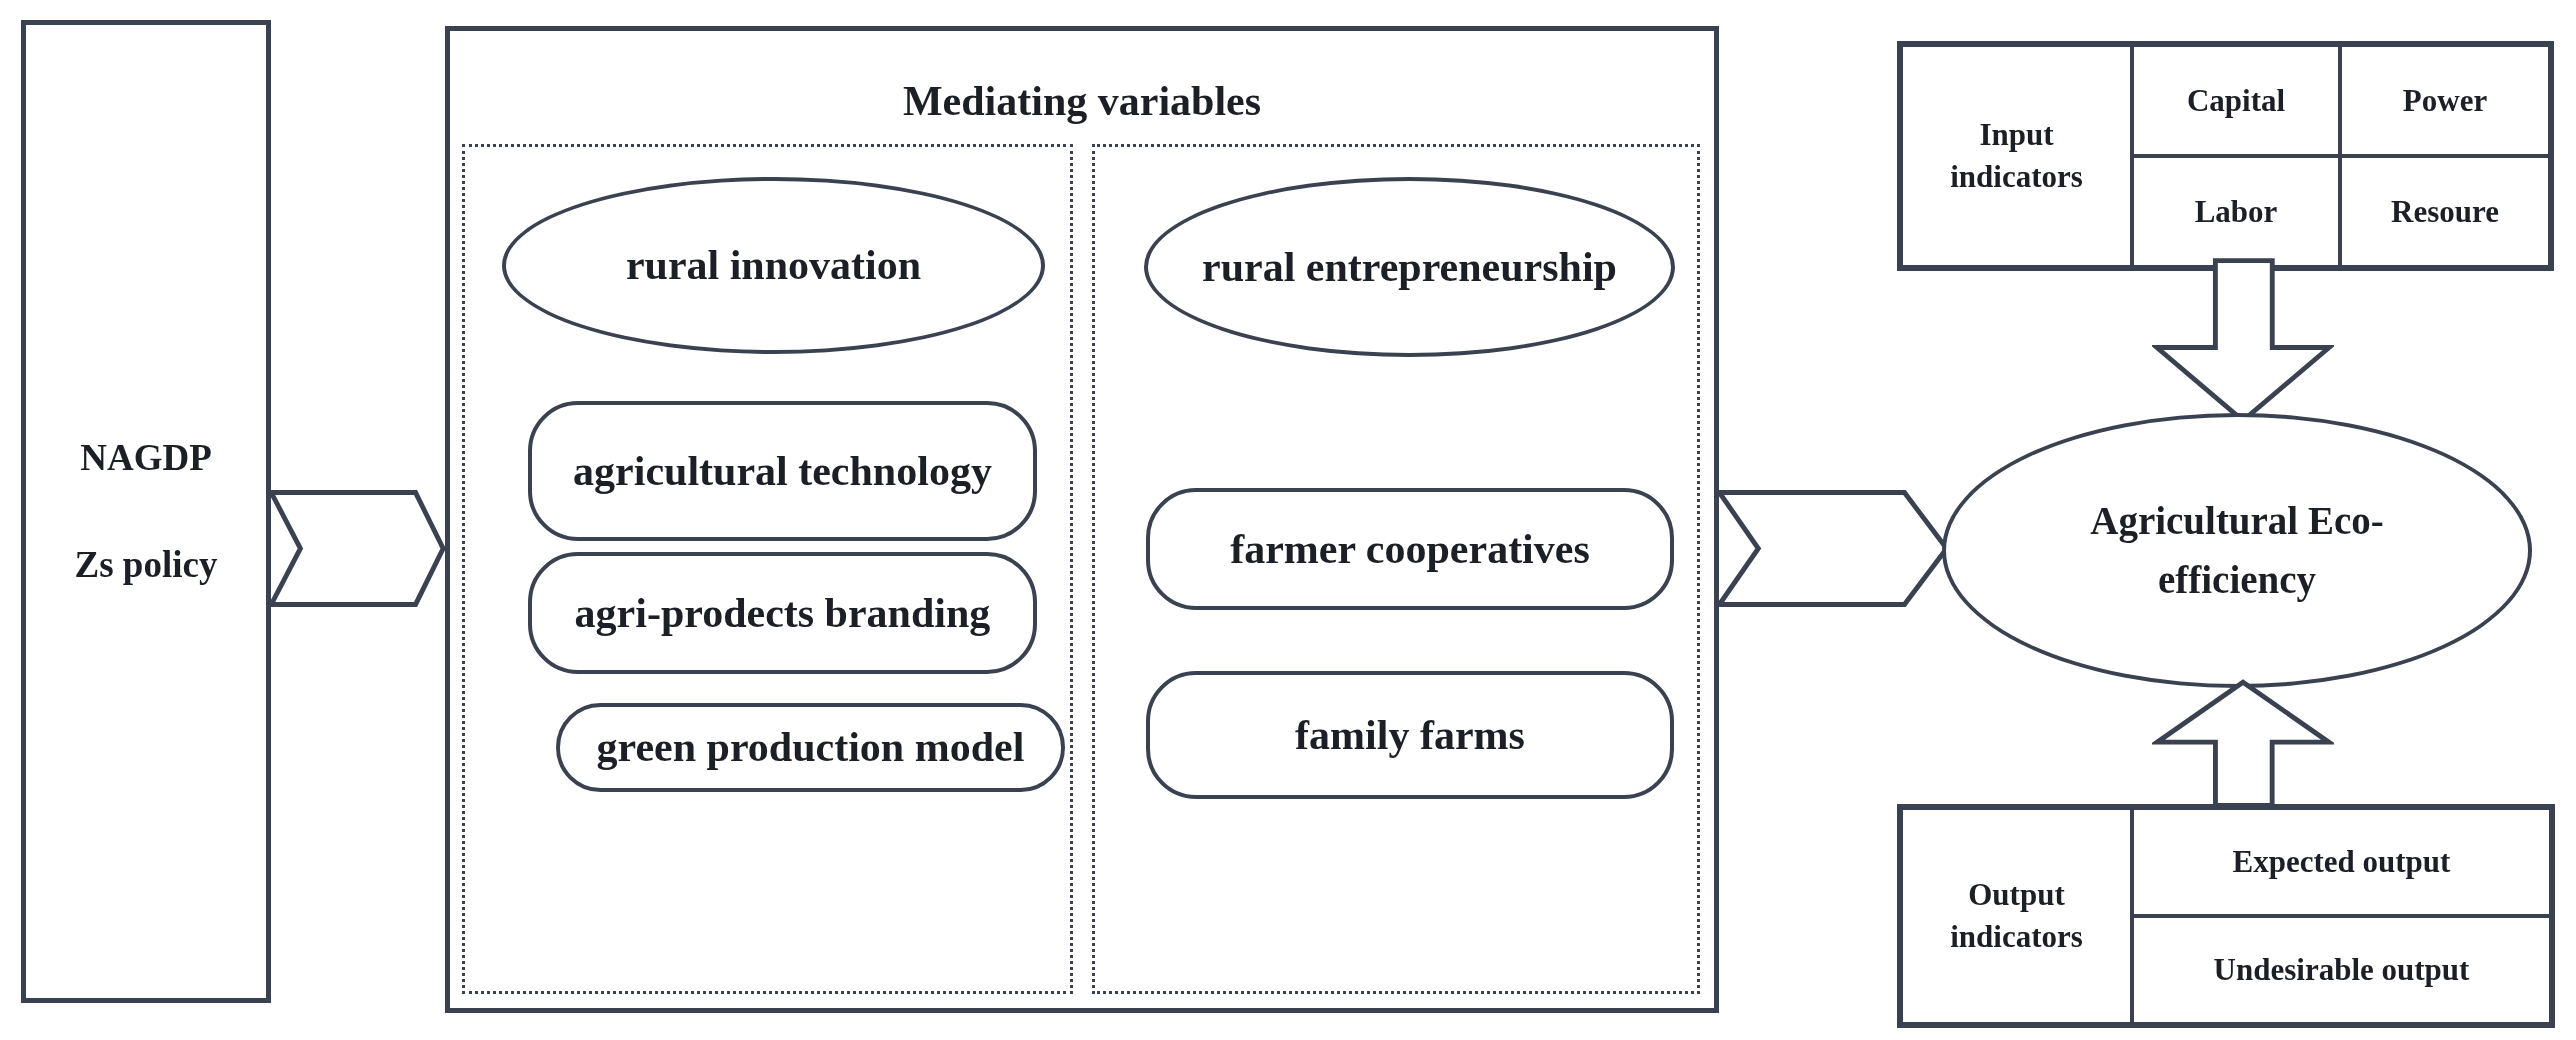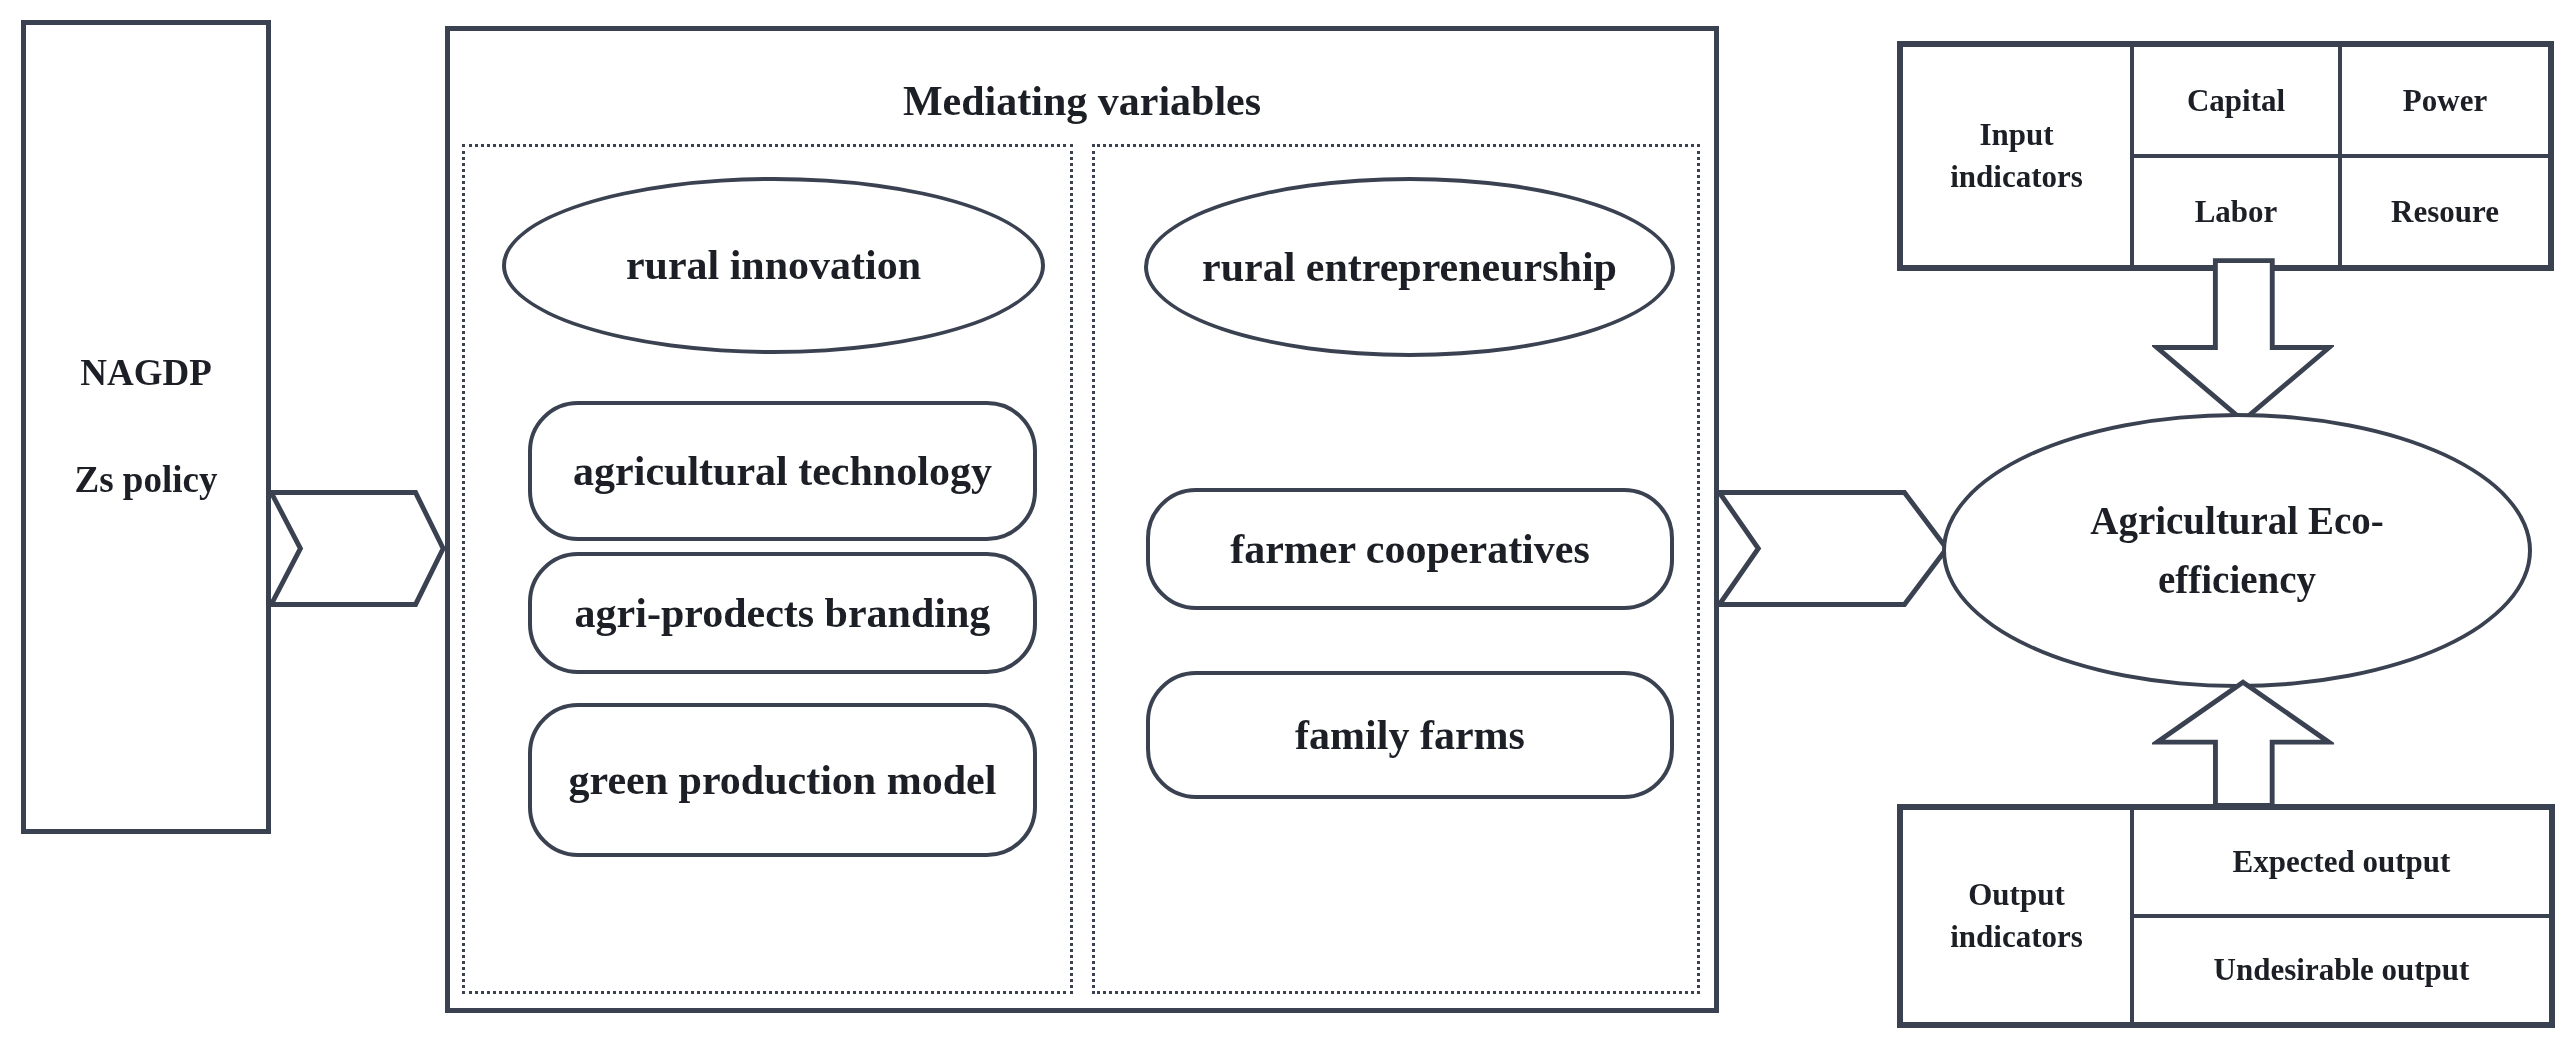--- a/index.html
+++ b/index.html
@@ -14,21 +14,21 @@
     background:#ffffff;
     font-family:"Liberation Serif","DejaVu Serif",serif;
     color:var(--text);
     overflow:hidden;
   }
   .abs{position:absolute;box-sizing:border-box;}
   .center{display:flex;align-items:center;justify-content:center;text-align:center;}
 
   
   .policy-box{
-    left:21px;top:19.5px;width:250px;height:814px;
+    left:21px;top:19.5px;width:250px;height:983px;
     border:5.7px solid var(--stroke);
     background:#fff;
   }
   .policy-text{font-size:37px;font-weight:bold;line-height:1.45;white-space:pre-line;}
 
   
   .mediating-box{
     left:445px;top:26px;width:1274px;height:987px;
     border:5.7px solid var(--stroke);
     background:#fff;
@@ -50,21 +50,21 @@
     font-size:42px;font-weight:bold;
     line-height:1.2;
   }
   .ellipse{border-radius:50%;}
   .rrect{border-radius:50px;}
 
   
   .g1-ellipse{left:502px;top:177px;width:543px;height:177px;}
   .g1-item0{left:528px;top:401px;width:509px;height:140px;}
   .g1-item1{left:528px;top:552px;width:509px;height:122px;}
-  .g1-item2{left:528px;top:703px;width:509px;height:154px;text-align:right;}
+  .g1-item2{left:556px;top:703px;width:509px;height:89px;text-align:right;}
   .g1-item3{left:528px;top:854px;width:509px;height:122px;}
 
   
   .g2-ellipse{left:1144px;top:177px;width:531px;height:180px;}
   .g2-item0{left:1146px;top:488px;width:528px;height:122px;}
   .g2-item1{left:1146px;top:671px;width:528px;height:128px;}
   .g2-item2{left:1146px;top:852px;width:528px;height:122px;}
 
   
   .chev1{left:268px;top:486px;}

